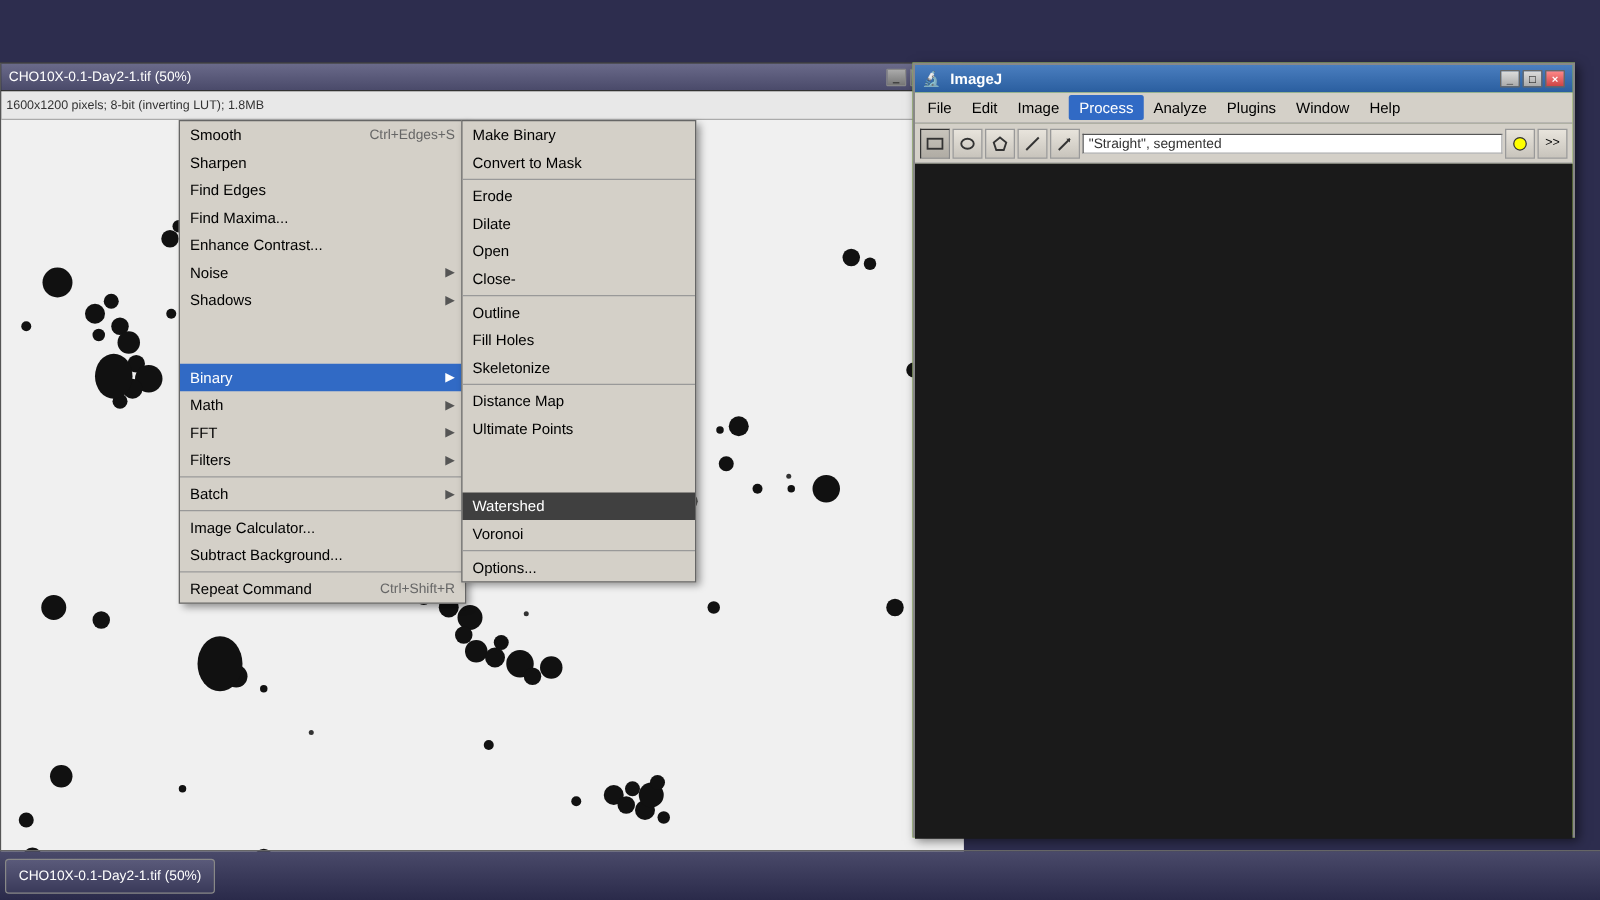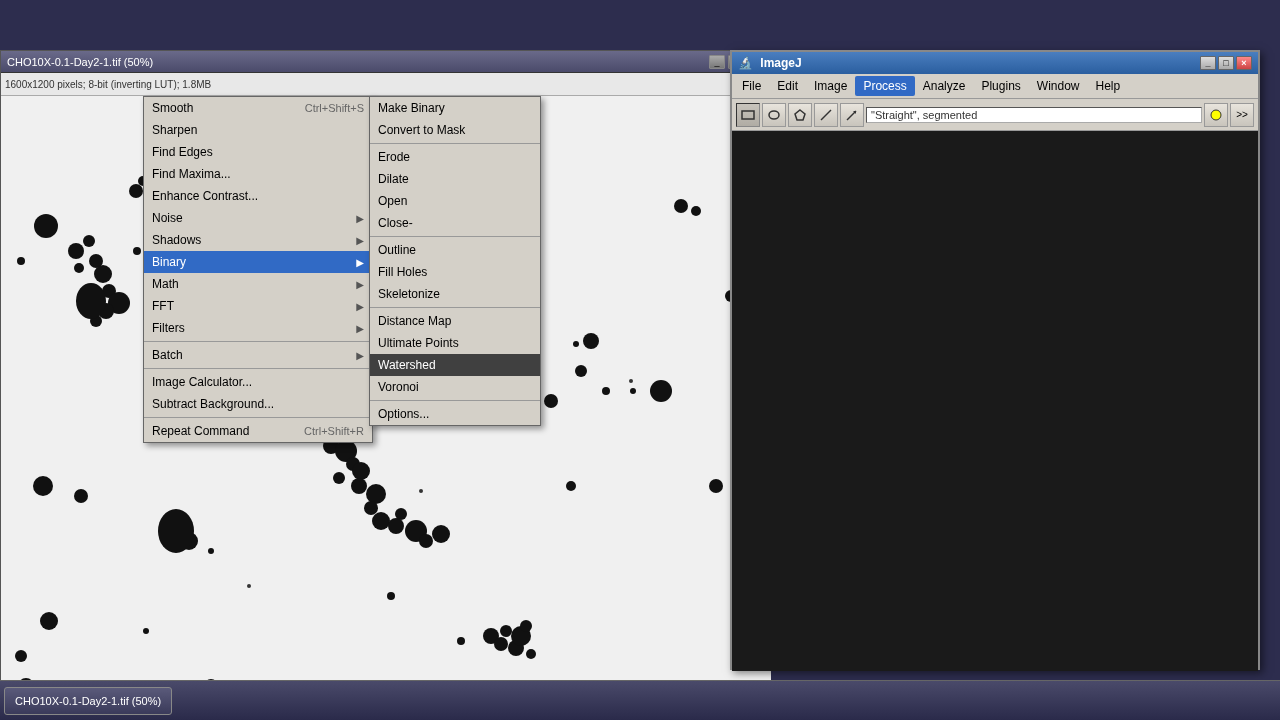--- a/index.html
+++ b/index.html
@@ -236,20 +236,21 @@
       justify-content: space-between;
       text-align: center;
     }
     .menu-entry:hover, .menu-entry.highlighted {
       background: #316ac5;
       color: #fff;
     }
     .menu-entry.highlighted {
       background: #316ac5;
       color: #fff;
+      margin-top: 40px;
     }
     .menu-separator {
       height: 1px;
       background: #999;
       margin: 2px 0;
     }
     .menu-entry-label {
       font-size: 12px;
     }
     .menu-entry-shortcut {
@@ -262,21 +263,21 @@
     }
     .menu-entry.highlighted .menu-arrow {
       color: #fff;
     }
 
     
     .binary-submenu {
       position: absolute;
       top: 96px;
       left: 369px;
-      width: 172px;
+      width: 188px;
       background: #d4d0c8;
       border: 1px solid #666;
       box-shadow: 3px 3px 6px rgba(0,0,0,0.4);
       z-index: 300;
     }
     .binary-submenu .menu-entry.highlighted {
       background: #404040;
       color: #fff;
     }
   </style>
@@ -470,21 +471,21 @@
     </div>
 
     <div style="background: #1a1a1a; flex: 1; height: 540px;">
     </div>
   </div>
 
   <div class="process-menu">
 
     <div class="menu-entry">
       <span class="menu-entry-label">Smooth</span>
-      <span class="menu-entry-shortcut">Ctrl+Shift+S</span>
+      <span class="menu-entry-shortcut">Ctrl+Edges+S</span>
     </div>
 
     <div class="menu-entry">
       <span class="menu-entry-label">Sharpen</span>
     </div>
 
     <div class="menu-entry">
       <span class="menu-entry-label">Find Edges</span>
     </div>
 

